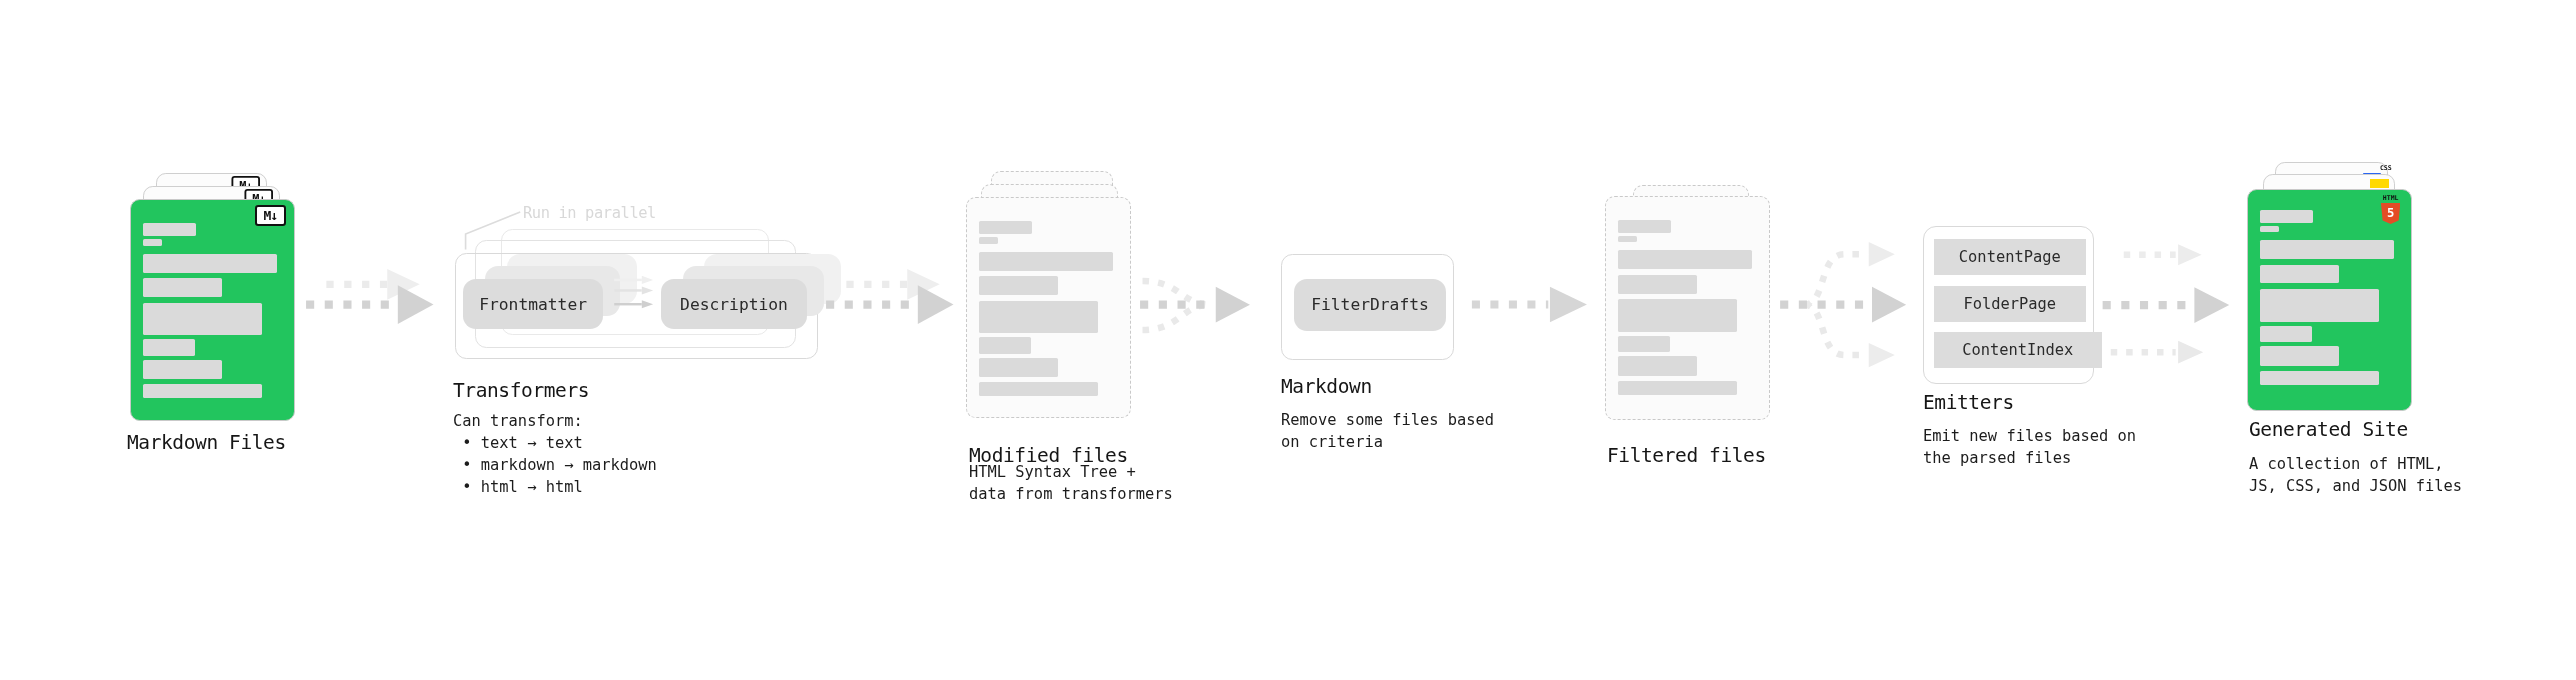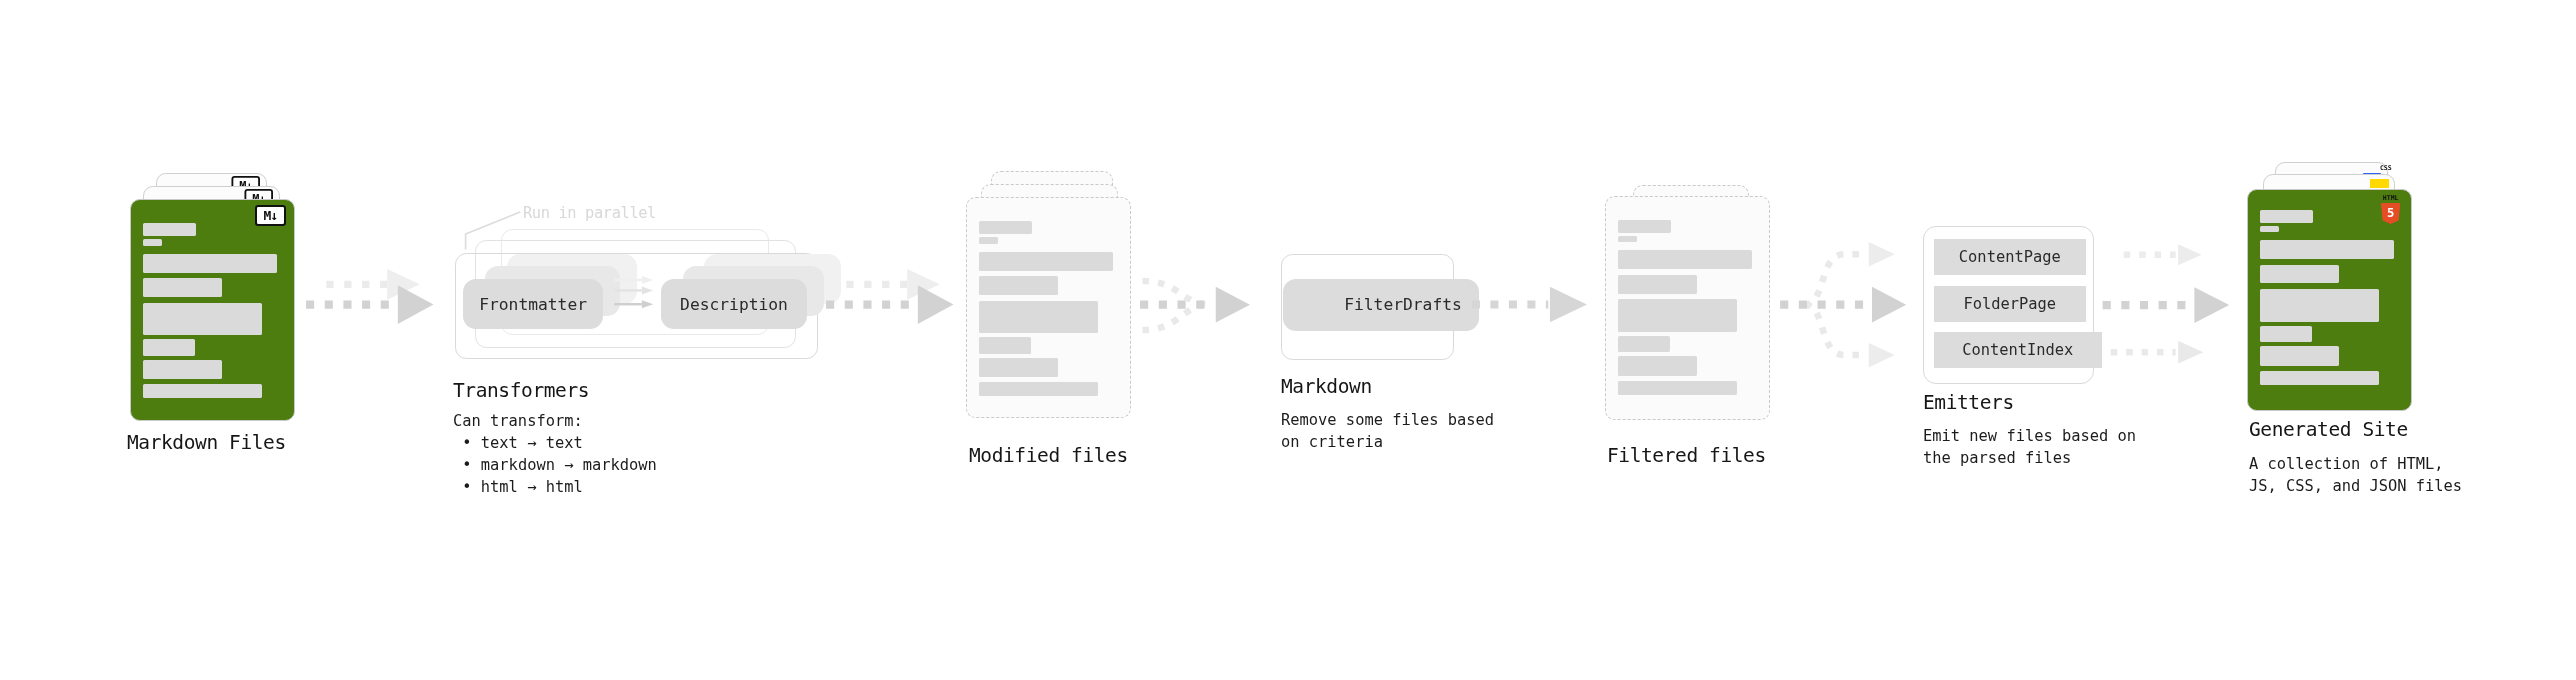--- a/index.html
+++ b/index.html
@@ -9,21 +9,21 @@
     background:#ffffff;
     font-family:"DejaVu Sans Mono", "Liberation Mono", monospace;
     color:#1c1c1c;
     overflow:hidden;
   }
   .abs{position:absolute;}
 
   
   .card{
     position:absolute;
-    background:#4d7c0f;
+    background:#22c55e;
     border:1.6px solid #c9c9c9;
     border-radius:9.8px;
     box-sizing:border-box;
   }
   .card.dashed{border-style:dashed;background:#fbfbfb;}
   .card.ghost{background:#fcfcfc;border-color:#cfcfcf;}
   .bars{position:absolute;left:12.2px;top:23px;}
   .bars.low{top:19.5px;}
   .bar{background:#dadada;border-radius:1.6px;}
   .b1{width:53px;height:13px;margin-bottom:3.3px;}
@@ -178,30 +178,32 @@
           <div class="bar b3"></div>
           <div class="bar b4"></div>
         <div class="bar b5"></div>
           <div class="bar b6"></div>
           <div class="bar b7"></div>
           <div class="bar b8"></div>
       </div>
     </div>
   </div>
   <div class="title" style="left:969px;top:444px;">Modified files</div>
+  <div class="desc" style="left:969px;top:461px;">HTML Syntax Tree +
+data from transformers</div>
 
   <svg class="abs" style="left:1136px;top:276px;" width="140" height="59" viewBox="0 0 172 72">
     <path d="M8,6 C55,6 55,35 92,35" fill="none" stroke="#e9e9e9" stroke-width="8" stroke-dasharray="8 11"></path>
     <path d="M8,66 C55,66 55,35 92,35" fill="none" stroke="#e9e9e9" stroke-width="8" stroke-dasharray="8 11"></path>
     <line x1="5" y1="35" x2="95" y2="35" stroke="#d2d2d2" stroke-width="10" stroke-dasharray="10 13"></line>
     <polygon points="98,13 140,35 98,57" fill="#d2d2d2"></polygon>
   </svg>
 
   <div class="obox filled" style="left:1281px;top:254px;width:173px;height:106px;">
-    <div class="pill" style="left:1px;top:23.6px;width:152px;height:52px;padding-left:44px;">
+    <div class="pill" style="left:12px;top:23.6px;width:152px;height:52px;">
       <span>FilterDrafts</span>
     </div>
   </div>
   <div class="title" style="left:1281px;top:375px;">Markdown</div>
   <div class="desc" style="left:1281px;top:409px;">Remove some files based
 on criteria</div>
 
   <svg class="abs" style="left:1467px;top:286px;" width="124" height="37" viewBox="0 0 152 46">
     <line x1="5" y1="23" x2="100" y2="23" stroke="#d6d6d6" stroke-width="10" stroke-dasharray="10 13"></line>
     <polygon points="102,1 148,23 102,45" fill="#d6d6d6"></polygon>

